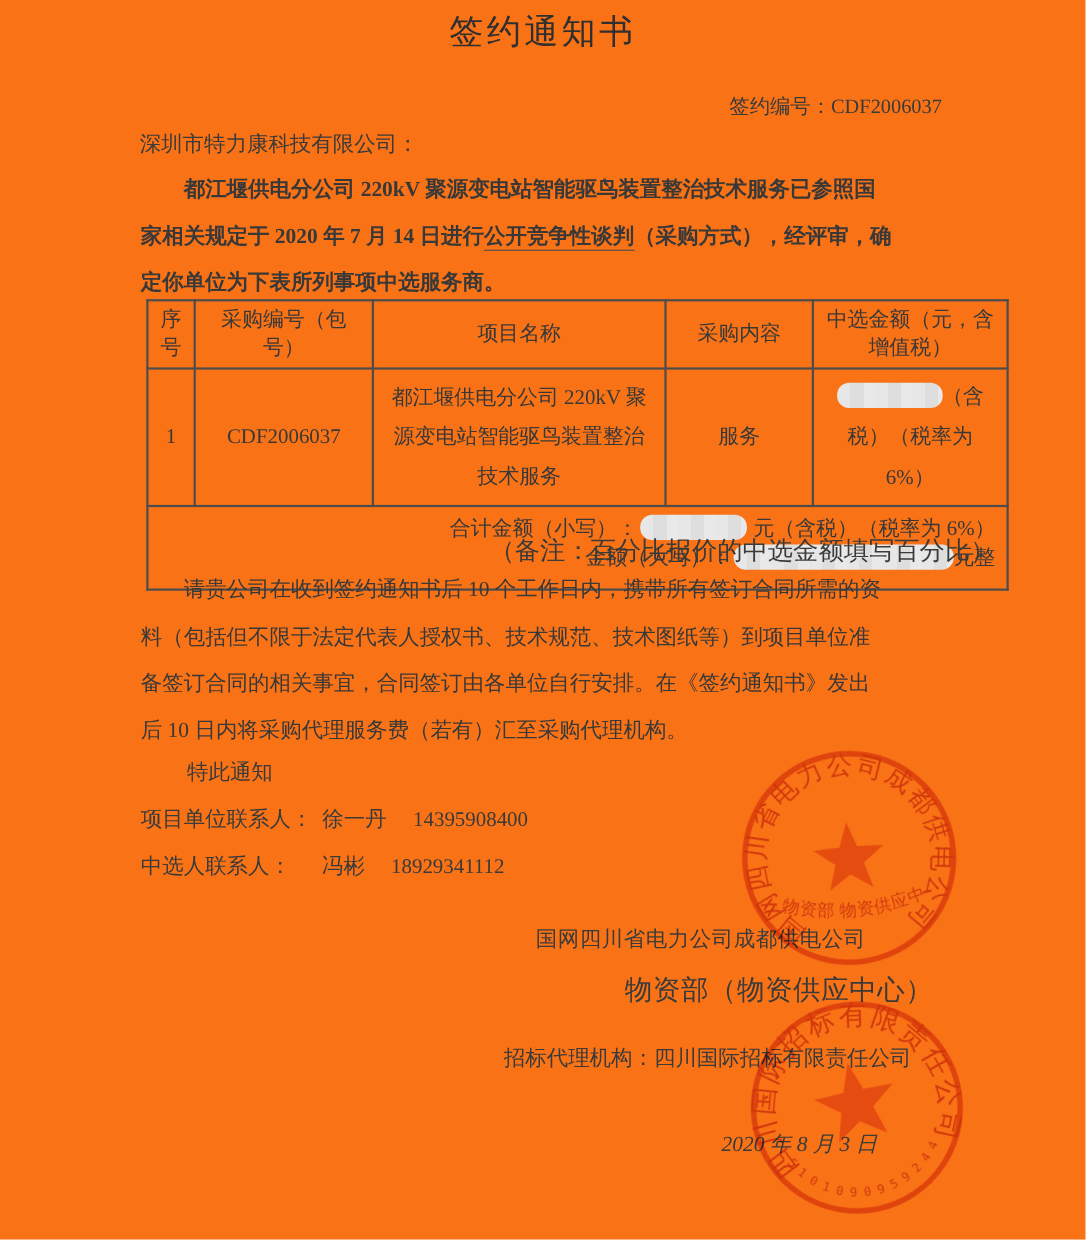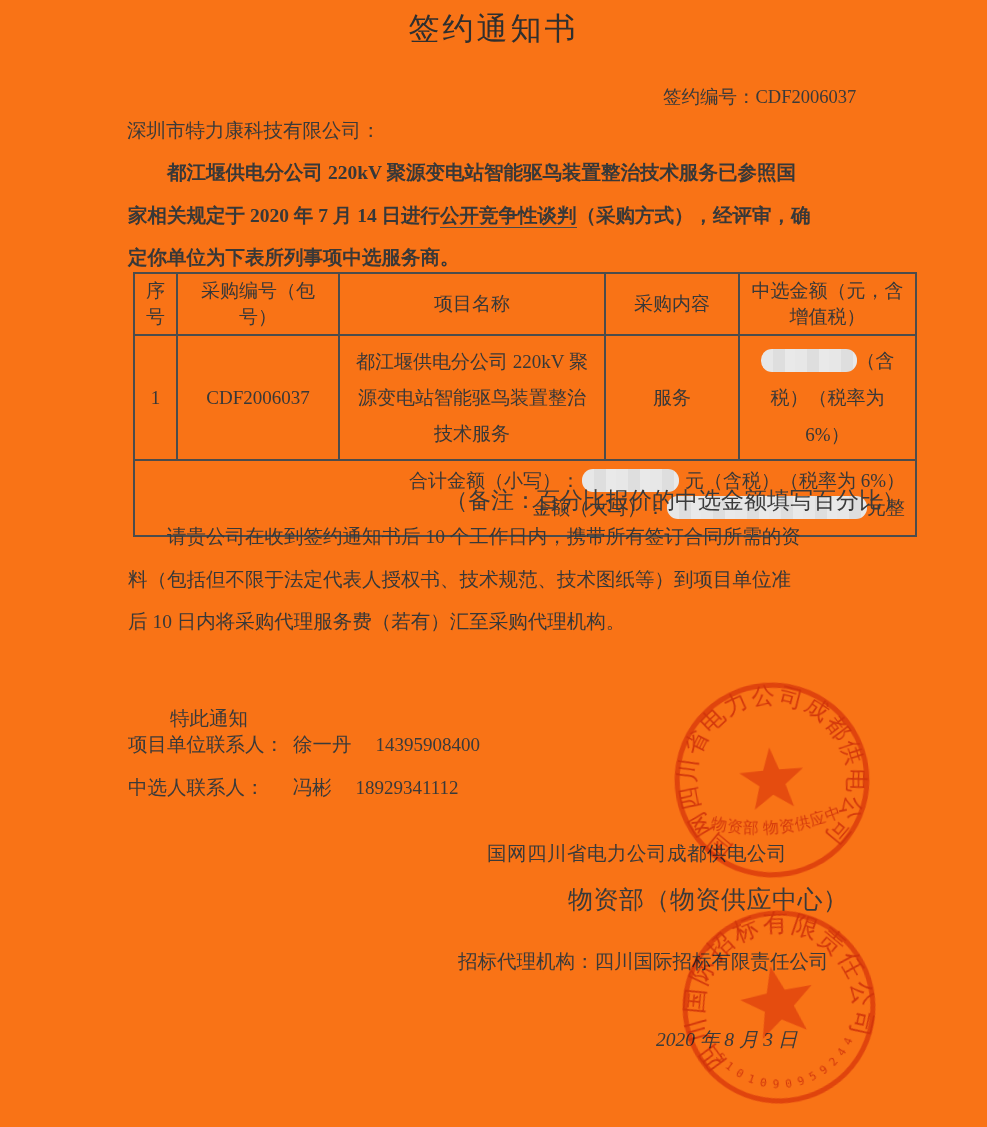--- a/index.html
+++ b/index.html
@@ -44,21 +44,21 @@
   }
   .blur{
     display:inline-block;vertical-align:-5px;
     height:23px;border-radius:11px;
     background:repeating-linear-gradient(90deg,#e7e7e7 0 12px,#dedede 12px 24px,#e9e9e9 24px 34px);
   }
   .blur-cell{width:96px;}
   .blur-small{width:97px;margin:0 6px 0 2px;}
   .blur-big{width:200px;margin-left:2px;}
   .note-line{top:485px;left:133px;width:772px;text-align:right;font-size:23px;}
-  .notice-word{top:705px;left:170px;font-size:19.5px;}
+  .notice-word{top:688px;left:170px;font-size:19.5px;}
   .contact{left:128px;font-size:19.5px;}
   .contact .name1{margin-left:9px;}
   .contact .name2{margin-left:28px;}
   .contact .phone{margin-left:24px;font-size:19px;}
   .sign-company{top:840px;left:487px;font-size:19.5px;letter-spacing:0.5px;}
   .sign-dept{top:883px;left:568px;font-size:25px;letter-spacing:0.5px;}
   .agency-line{top:948px;left:458px;font-size:19.5px;}
   .date-line{top:1026px;left:656px;font-size:19.5px;font-style:italic;}
   .seal{
     position:absolute;
@@ -117,20 +117,21 @@
       </td>
     </tr>
   </tbody>
     </table>
 
   <div class="abs note-line nowrap">（备注：百分比报价的中选金额填写百分比）</div>
 
   <div class="abs para para2">
     <div class="ln indent">请贵公司在收到签约通知书后 10 个工作日内，携带所有签订合同所需的资</div>
     <div class="ln">料（包括但不限于法定代表人授权书、技术规范、技术图纸等）到项目单位准</div>
+    <div class="ln">备签订合同的相关事宜，合同签订由各单位自行安排。在《签约通知书》发出</div>
     <div class="ln">后 10 日内将采购代理服务费（若有）汇至采购代理机构。</div>
   </div>
 
   <div class="abs notice-word nowrap">特此通知</div>
 
   <div class="abs contact nowrap" style="top:731px;"><span>项目单位联系人：</span><span class="name1">徐一丹</span><span class="phone">14395908400</span></div>
 
   <div class="abs contact nowrap" style="top:774px;"><span>中选人联系人：</span><span class="name2">冯彬</span><span class="phone">18929341112</span></div>
 
   <div class="abs sign-company nowrap">国网四川省电力公司成都供电公司</div>

